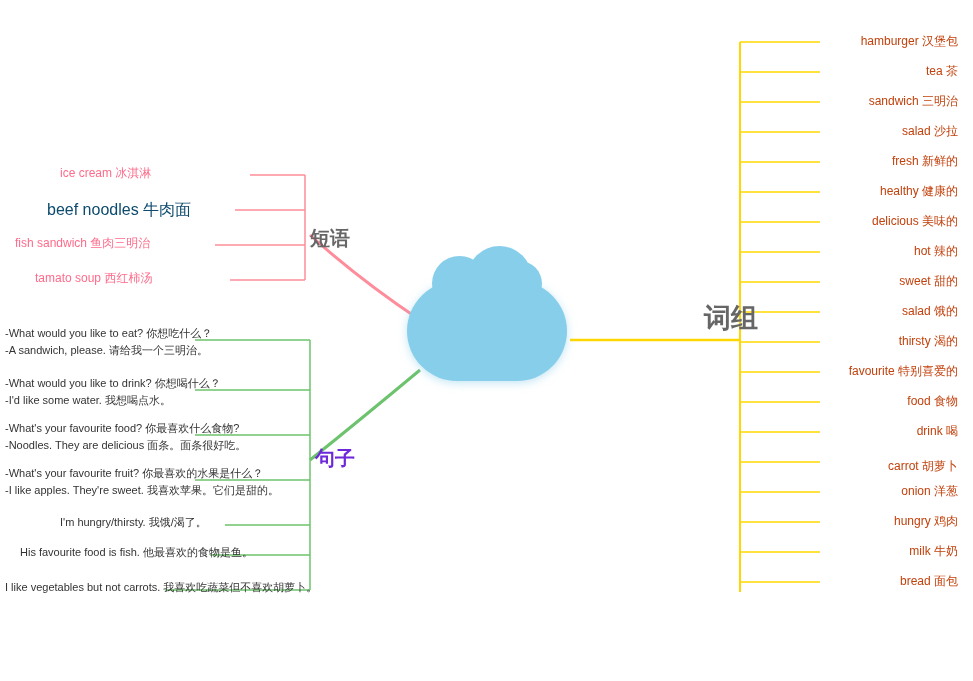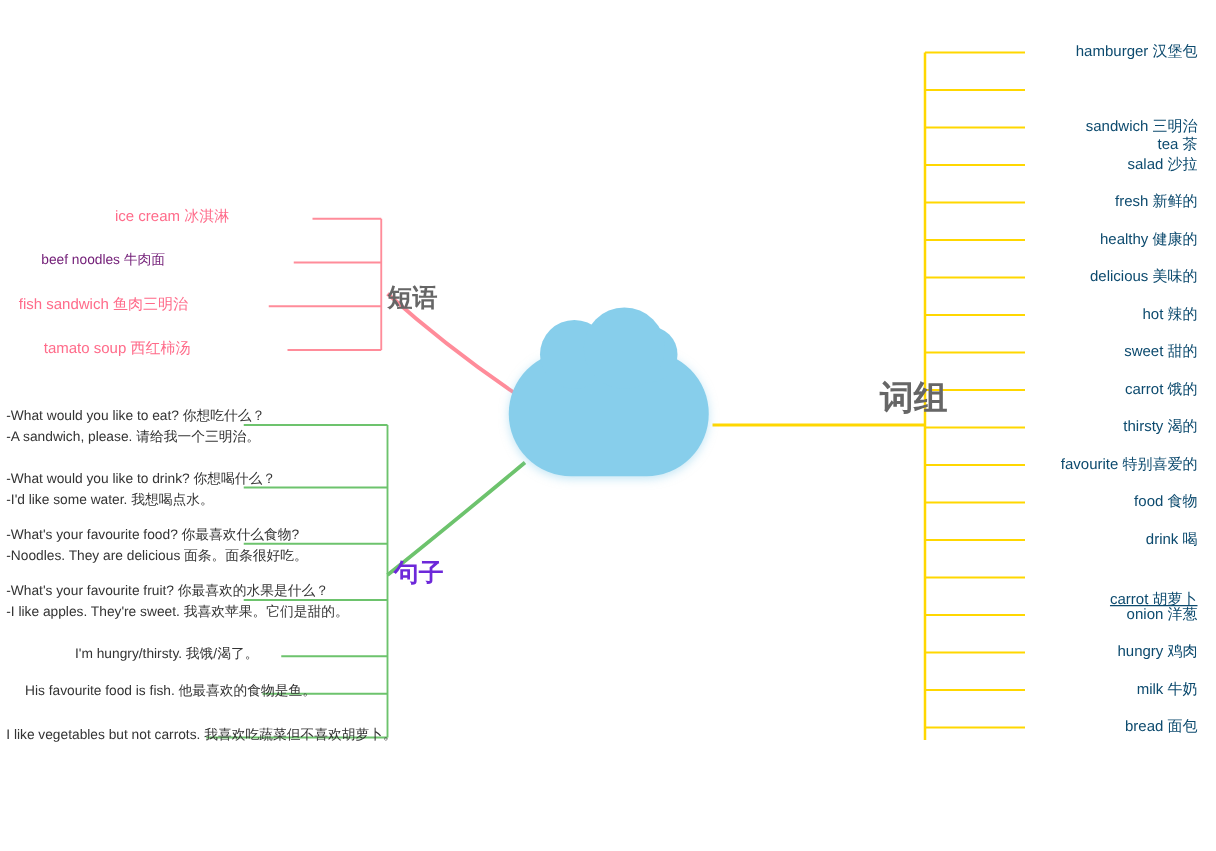--- a/index.html
+++ b/index.html
@@ -88,21 +88,21 @@
       width: 973px;
       height: 681px;
       pointer-events: none;
     }
 
     
     .right-list-item {
       position: absolute;
       right: 15px;
       font-size: 12px;
-      color: #0c4a6e;
+      color: #c2410c;
     }
 
   </style>
 </head>
 <body>
 
 <svg class="connections-svg" xmlns="http://www.w3.org/2000/svg">
 
   <path d="M 570 340 Q 700 340 740 340" stroke="#FFD700" stroke-width="2.5" fill="none"></path>
 
@@ -150,43 +150,43 @@
 
 <div class="central-node">
   <div class="cloud-shape">
     <div class="cloud-extra1"></div>
   </div>
 </div>
 
 <div style="position:absolute; right:215px; top:300px; font-size:27px; color:#666; font-weight:bold;">词组</div>
 
 <div class="right-list-item" style="top:33px;">hamburger 汉堡包</div>
-<div class="right-list-item" style="top:63px;margin-top:44px;">tea 茶</div>
+<div class="right-list-item" style="top:63px;">tea 茶</div>
 <div class="right-list-item" style="top:93px;">sandwich 三明治</div>
 <div class="right-list-item" style="top:123px;">salad 沙拉</div>
 <div class="right-list-item" style="top:153px;">fresh 新鲜的</div>
 <div class="right-list-item" style="top:183px;">healthy 健康的</div>
 <div class="right-list-item" style="top:213px;">delicious 美味的</div>
 <div class="right-list-item" style="top:243px;">hot 辣的</div>
 <div class="right-list-item" style="top:273px;">sweet 甜的</div>
-<div class="right-list-item" style="top:303px;">carrot 饿的</div>
+<div class="right-list-item" style="top:303px;">salad 饿的</div>
 <div class="right-list-item" style="top:333px;">thirsty 渴的</div>
 <div class="right-list-item" style="top:363px;">favourite 特别喜爱的</div>
 <div class="right-list-item" style="top:393px;">food 食物</div>
 <div class="right-list-item" style="top:423px;">drink 喝</div>
-<div class="right-list-item" style="top:471px;text-decoration:underline;">carrot 胡萝卜</div>
+<div class="right-list-item" style="top:458px;">carrot 胡萝卜</div>
 <div class="right-list-item" style="top:483px;">onion 洋葱</div>
 <div class="right-list-item" style="top:513px;">hungry 鸡肉</div>
 <div class="right-list-item" style="top:543px;">milk 牛奶</div>
 <div class="right-list-item" style="top:573px;margin-left:16px;">bread 面包</div>
 
 <div style="position:absolute; left:310px; top:225px; font-size:20px; color:#666; font-weight:bold;">短语</div>
 
-<div style="position:absolute; left:60px; top:165px; font-size:12px; color:#FF6B8A;margin-left:32px;">ice cream 冰淇淋</div>
-<div style="position:absolute; left:33px; top:200px; font-size:11px; color:#701a75;">beef noodles 牛肉面</div>
+<div style="position:absolute; left:60px; top:165px; font-size:12px; color:#FF6B8A;">ice cream 冰淇淋</div>
+<div style="position:absolute; left:47px; top:200px; font-size:16px; color:#0c4a6e;">beef noodles 牛肉面</div>
 <div style="position:absolute; left:15px; top:235px; font-size:12px; color:#FF6B8A;">fish sandwich 鱼肉三明治</div>
 <div style="position:absolute; left:35px; top:270px; font-size:12px; color:#FF6B8A;">tamato soup 西红柿汤</div>
 
 <div style="position:absolute; left:315px; top:445px; font-size:20px; color:#6d28d9; font-weight:bold;">句子</div>
 
 <div style="position:absolute; left:5px; top:325px; font-size:11px; color:#333; line-height:1.5; white-space:pre-line; width:300px;">-What would you like to eat? 你想吃什么？
 -A sandwich, please. 请给我一个三明治。</div>
 <div style="position:absolute; left:5px; top:375px; font-size:11px; color:#333; line-height:1.5; white-space:pre-line; width:300px;">-What would you like to drink? 你想喝什么？
 -I'd like some water. 我想喝点水。</div>
 <div style="position:absolute; left:5px; top:420px; font-size:11px; color:#333; line-height:1.5; white-space:pre-line; width:300px;">-What's your favourite food? 你最喜欢什么食物?

